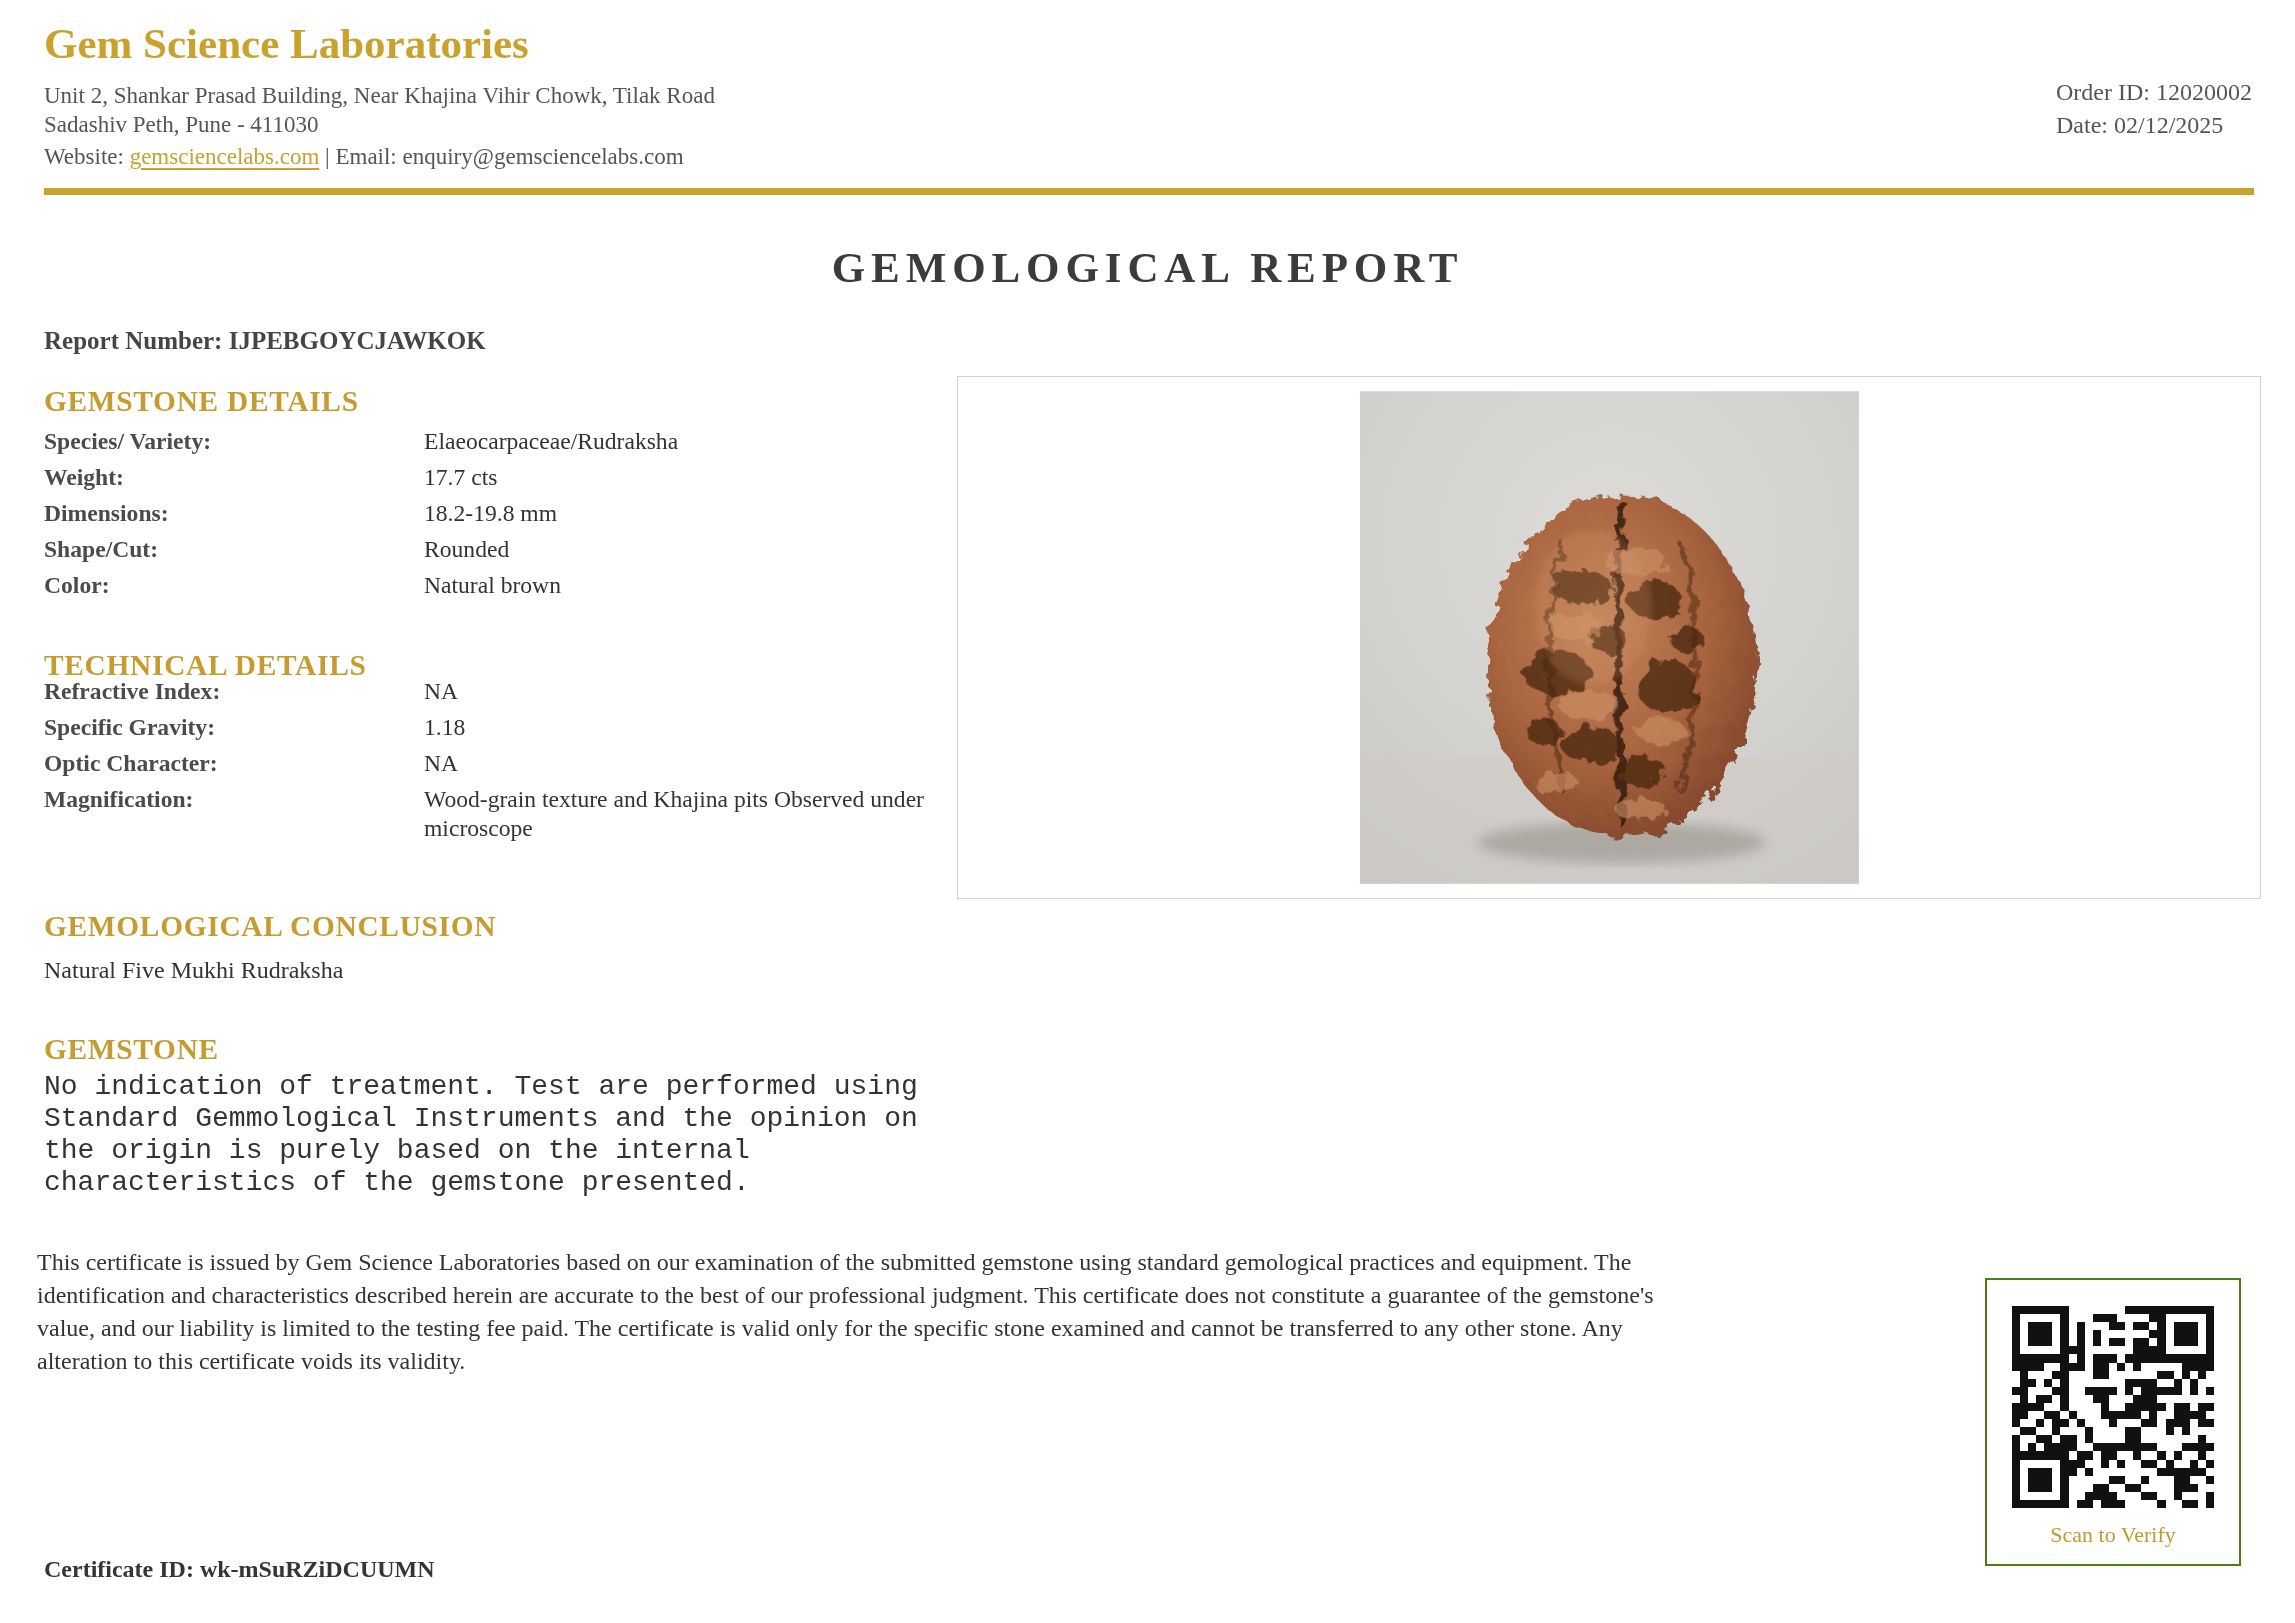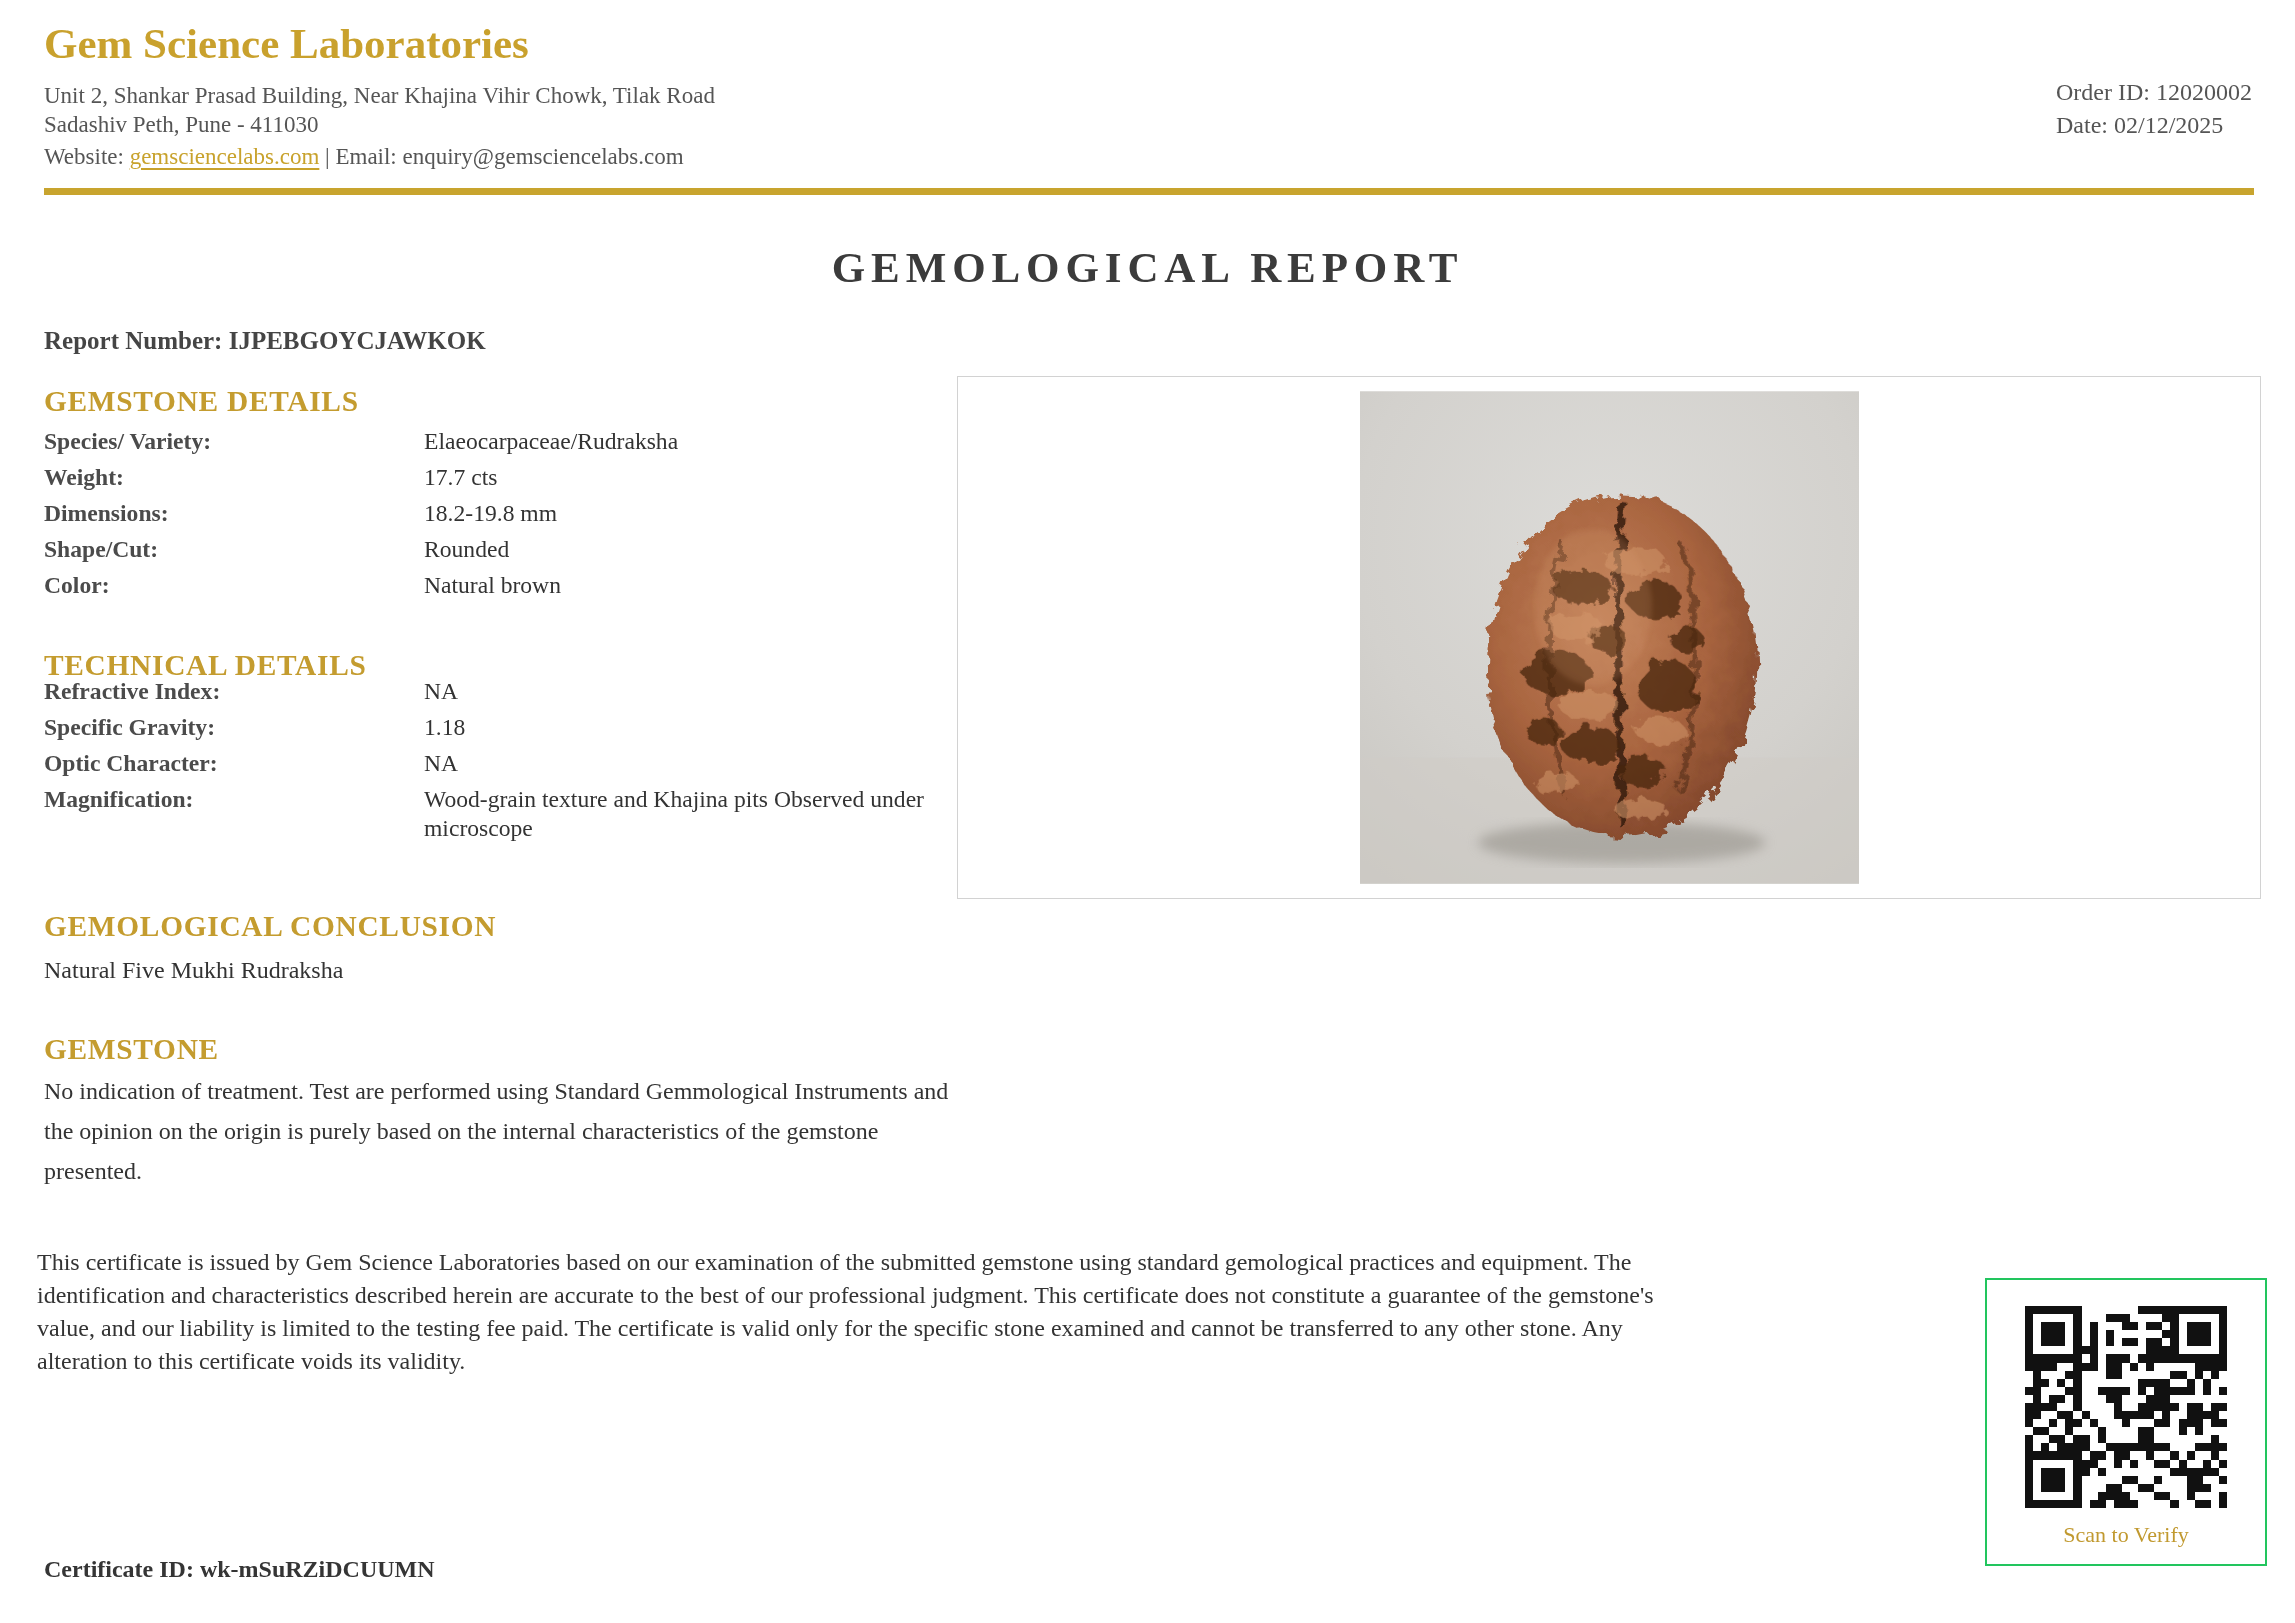--- a/index.html
+++ b/index.html
@@ -30,37 +30,37 @@
   .h-rem{top:1033px;}
 
   .dtable{position:absolute;left:44px;width:916px;}
   .t-gem{top:427px;}
   .t-tech{top:677px;}
   .drow{display:flex;margin-bottom:6.5px;}
   .dlabel{width:380px;flex:0 0 380px;font-weight:bold;color:#4b4b4b;font-size:23.6px;line-height:29.4px;}
   .dvalue{width:530px;color:#333;font-size:23.6px;line-height:29.4px;}
 
   .conclusion-text{position:absolute;left:44px;top:957px;font-size:24px;color:#333;}
-  .remarks-text{position:absolute;left:44px;top:1071px;width:921px;font-size:24px;
-                color:#333;line-height:40px;text-align:left;}
+  .remarks-text{position:absolute;left:44px;top:1071px;width:921px;font-size:28px;
+                color:#333;line-height:32px;text-align:left;font-family:Liberation Mono, monospace;}
 
   .disclaimer{position:absolute;left:37px;top:1246px;width:1665px;font-size:24px;
               color:#333;line-height:33px;}
 
   .certificate-id{position:absolute;left:44px;top:1556px;font-size:24px;font-weight:bold;color:#353535;}
 
   
   .photo-panel{position:absolute;left:957px;top:376px;width:1304px;height:523px;
                border:1.3px solid #d2d2d2;box-sizing:border-box;background:#fff;}
   .photo{width:499px;height:493px;margin:13.7px auto 0;overflow:hidden;}
   .photo svg{display:block;}
 
   
-  .qr-box{position:absolute;left:1985px;top:1278px;width:282px;height:288px;
-          border:2px solid #22c55e;box-sizing:border-box;background:#fff;}
+  .qr-box{position:absolute;left:1985px;top:1278px;width:256px;height:288px;
+          border:2px solid #4d7c0f;box-sizing:border-box;background:#fff;}
   .qr-code{width:202px;height:202px;margin:26px auto 0;}
   .qr-caption{margin-top:14.4px;text-align:center;font-size:22px;color:#C1992F;}
 </style>
 </head>
 <body>
 
 <div class="page">
 
   <div class="header-left">
     <h1 class="lab-name">Gem Science Laboratories</h1>

